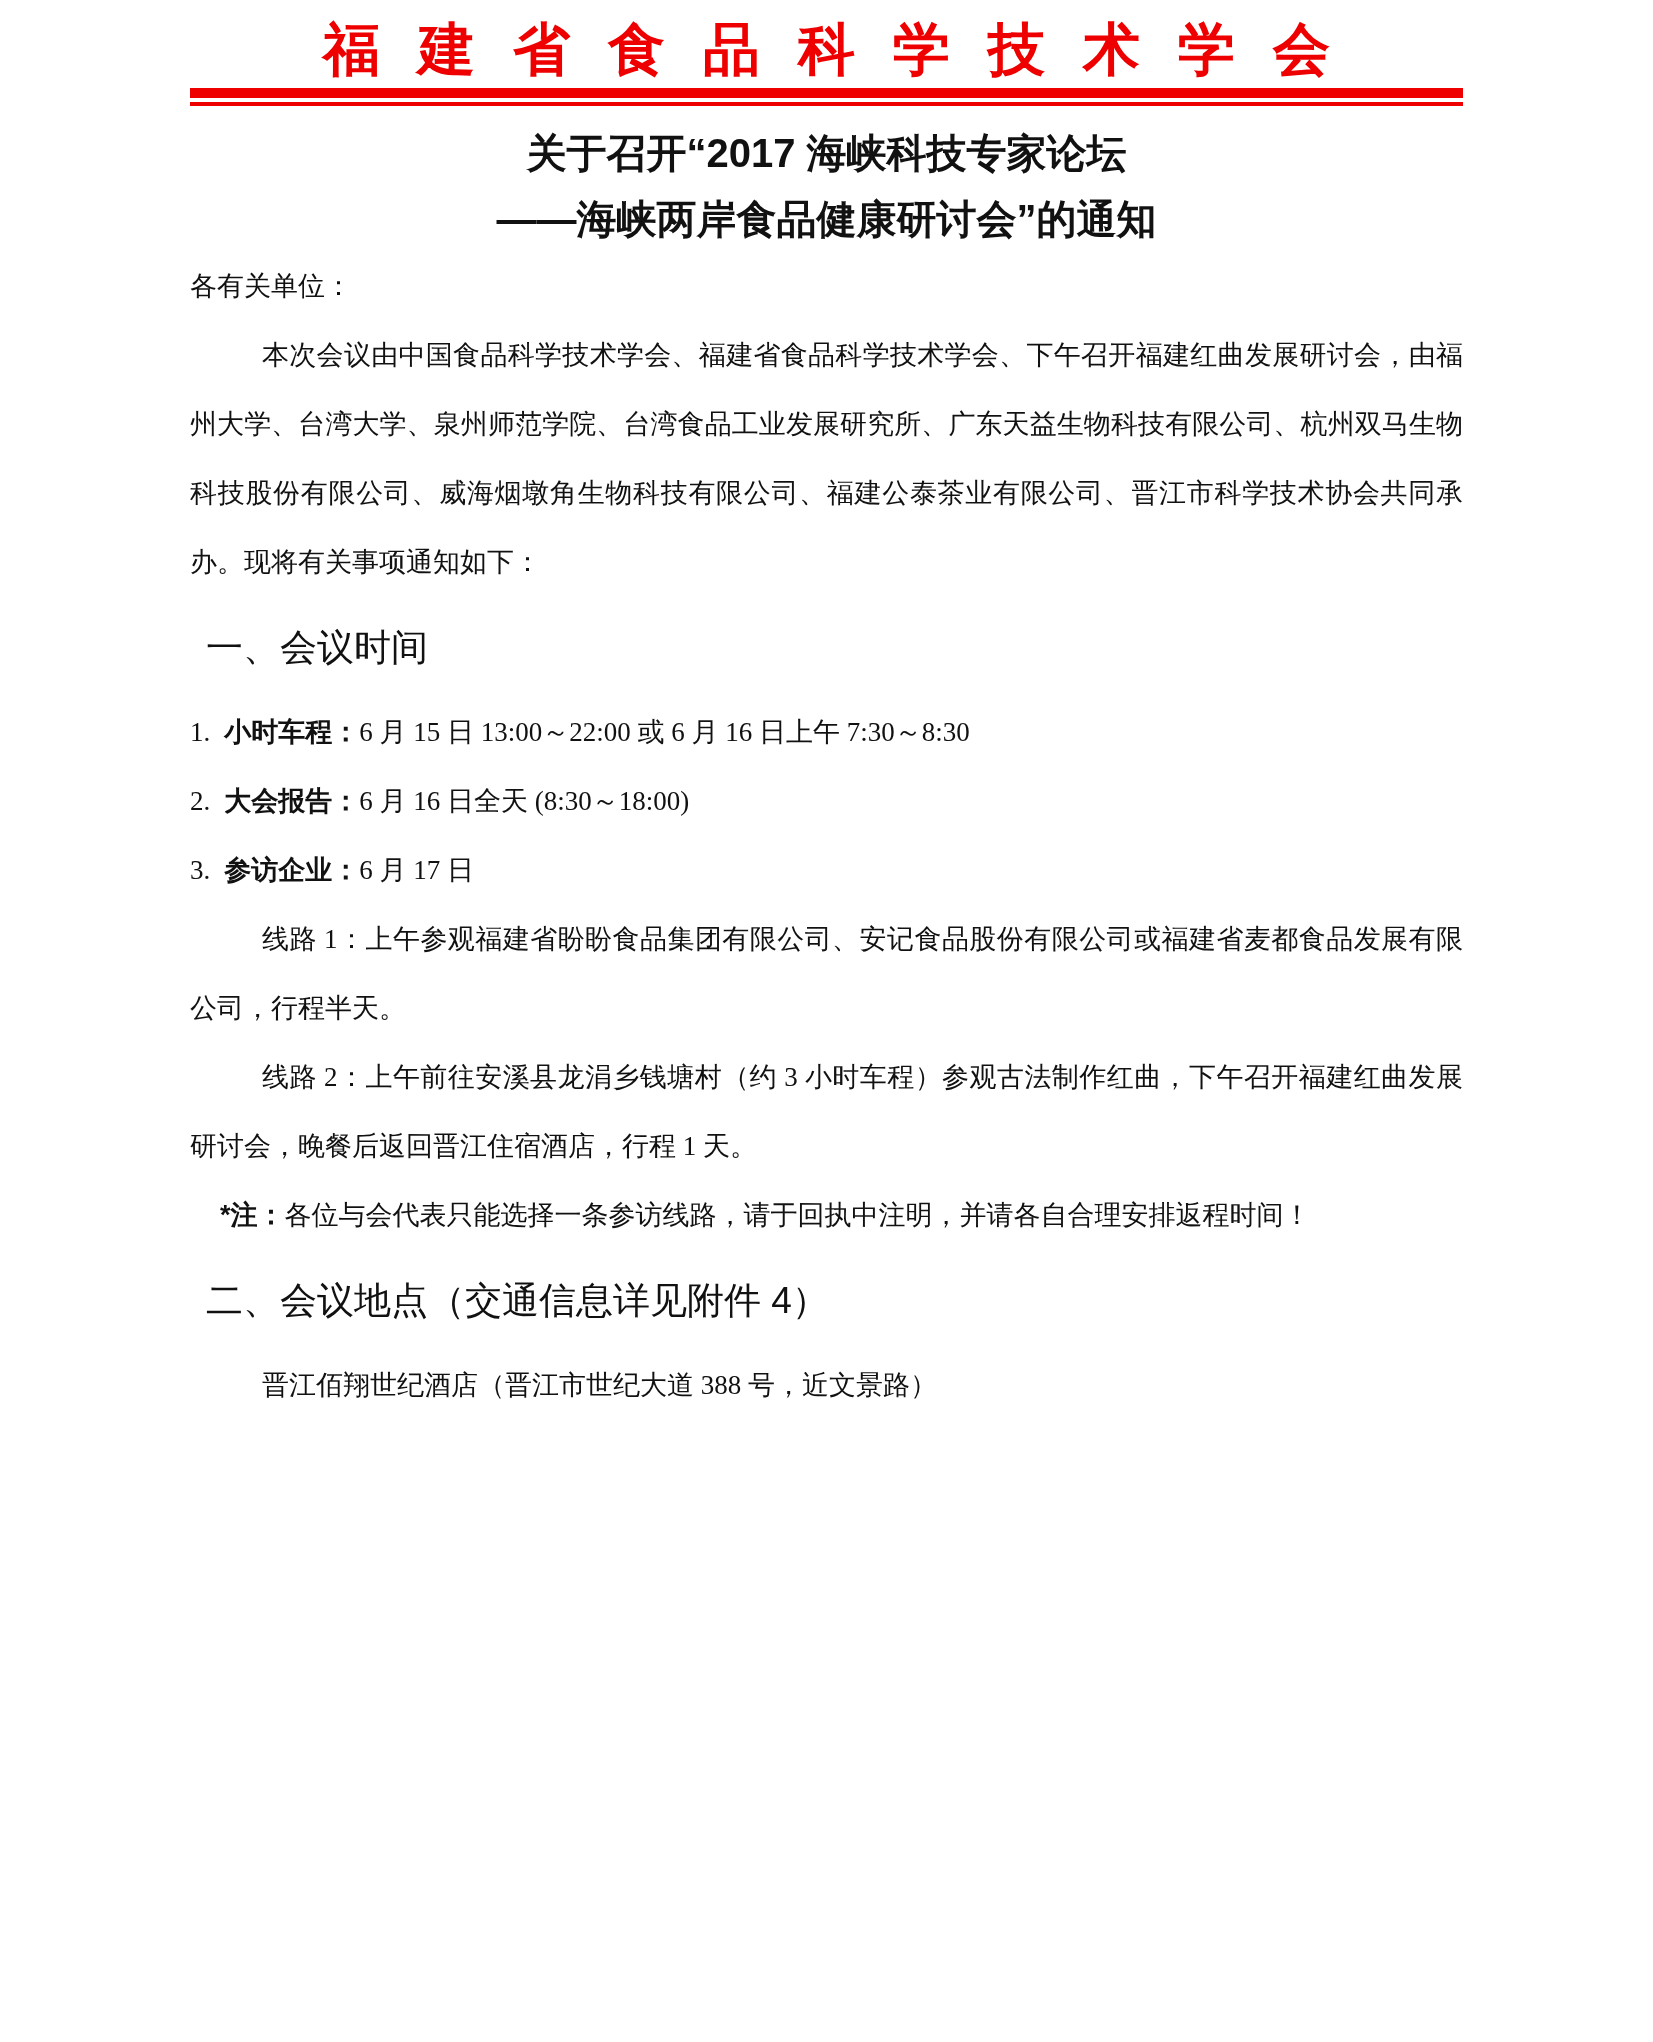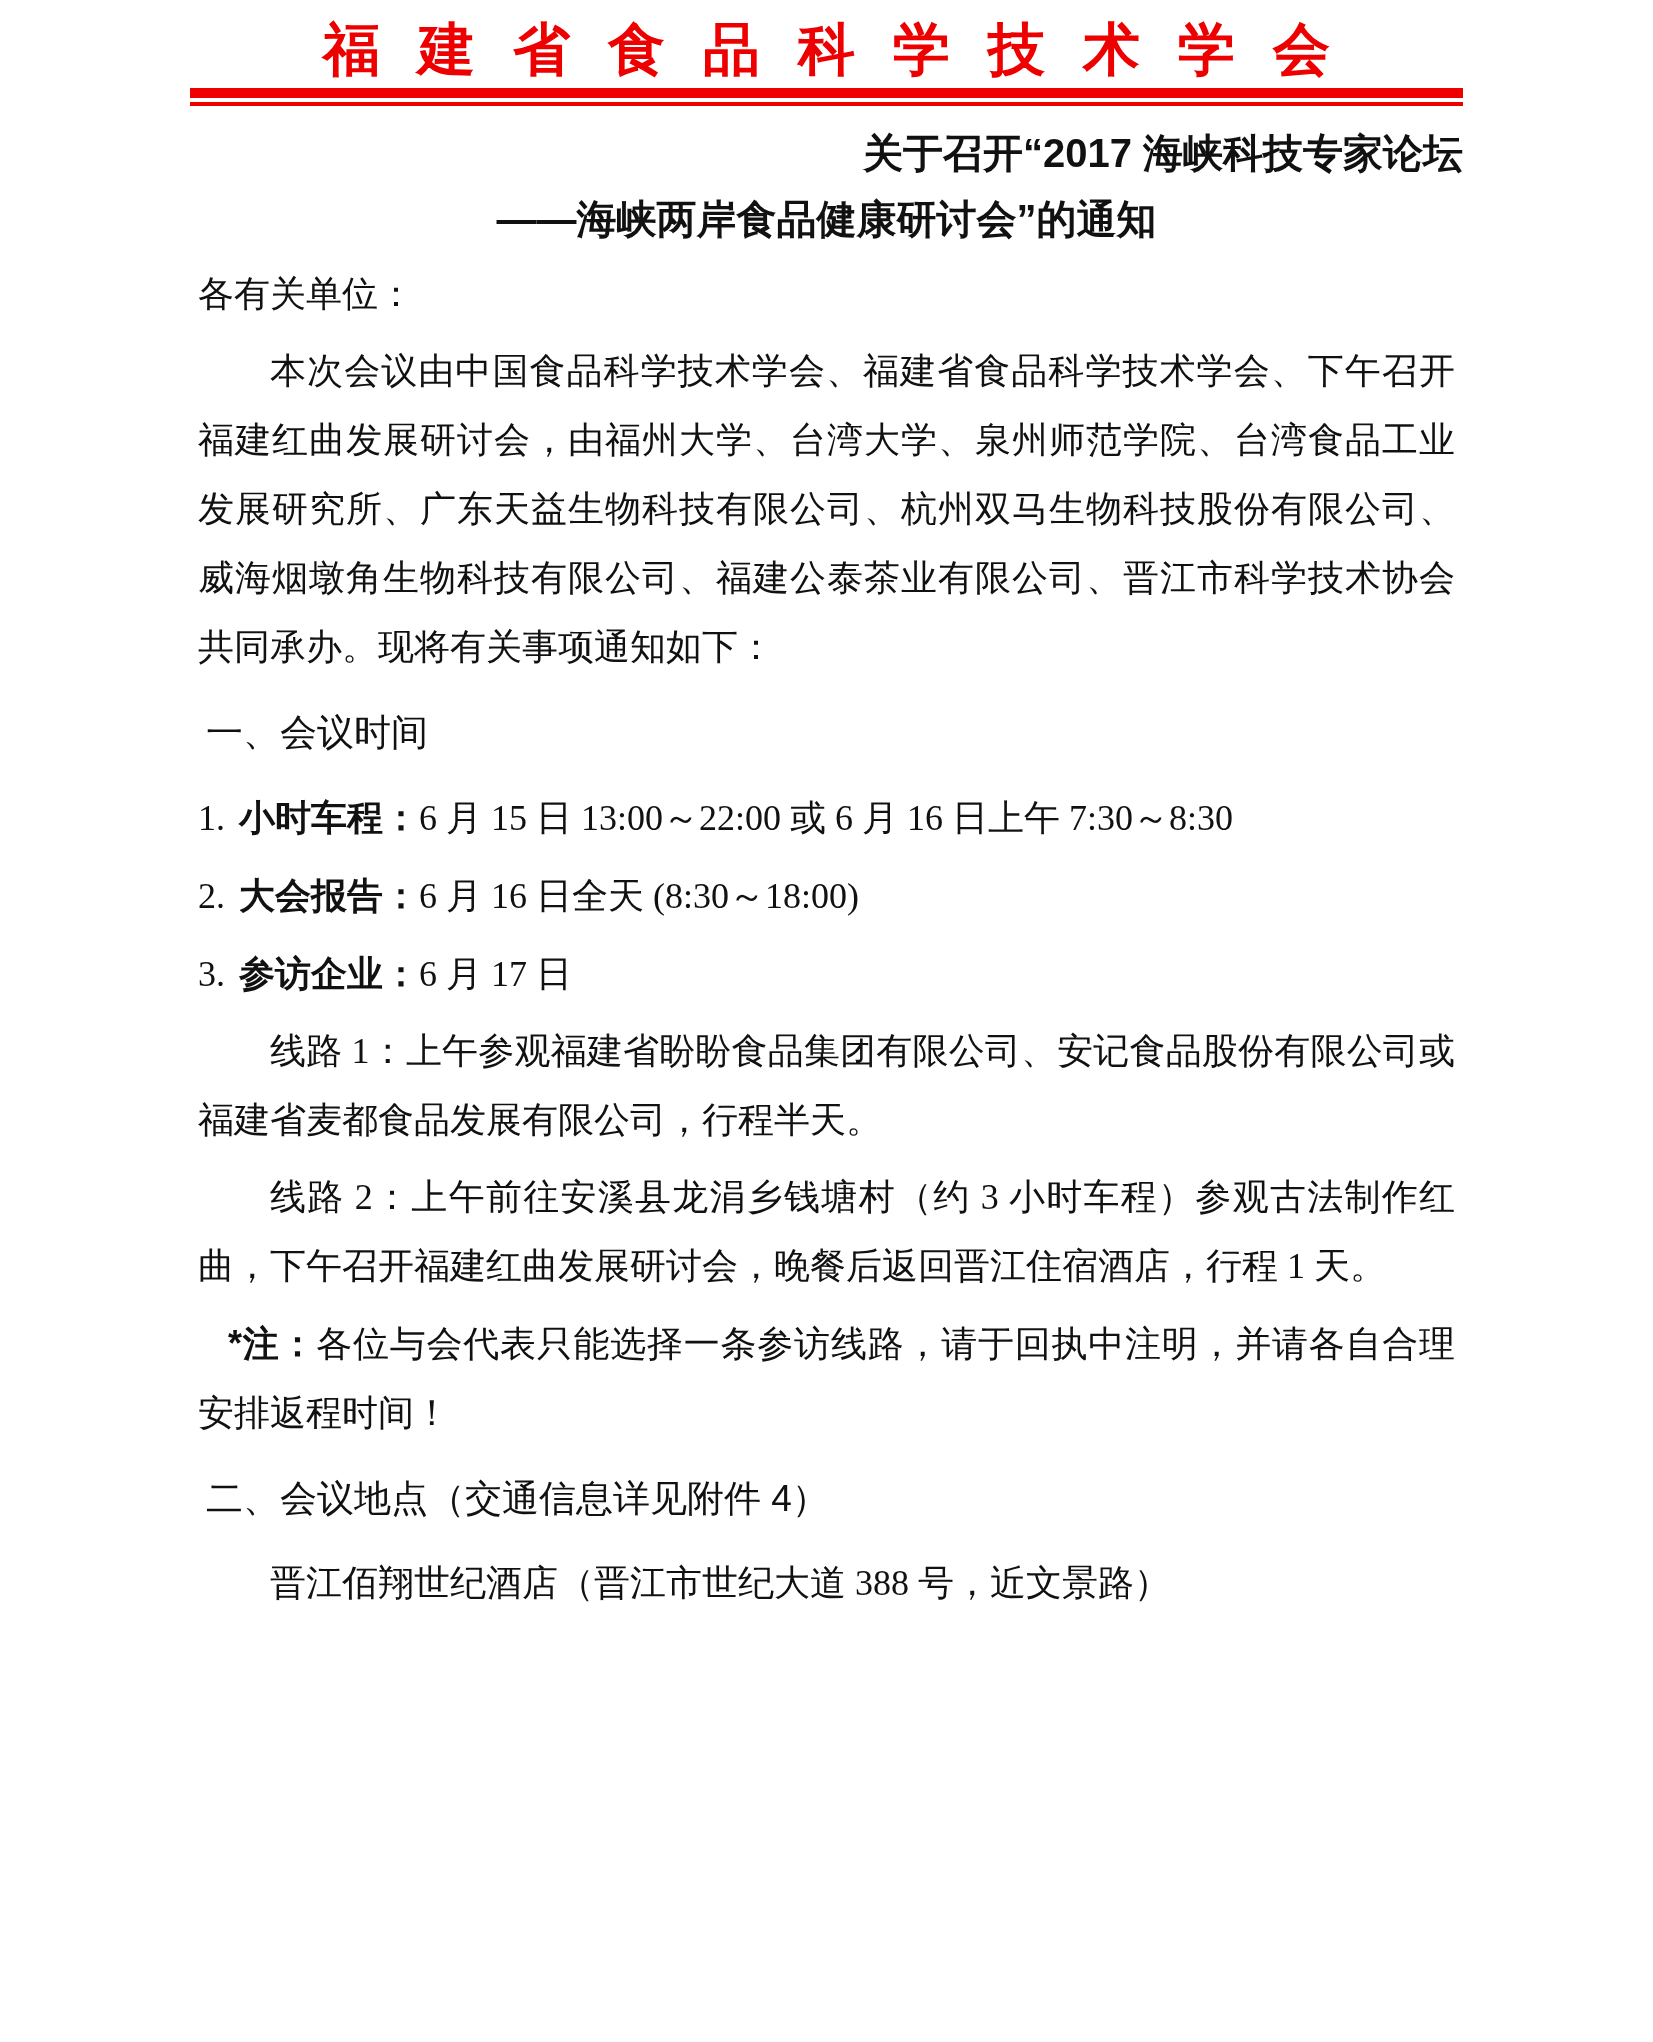--- a/index.html
+++ b/index.html
@@ -30,26 +30,26 @@
   .rule-thick { height: 10px; background: var(--accent); margin-top: 2px; }
   .rule-thin  { height: 4px;  background: var(--accent); margin-top: 4px; }
   .doc-title {
     font-family: "Liberation Sans", "DejaVu Sans", sans-serif;
     font-weight: bold;
     font-size: 40px;
     line-height: 66px;
     text-align: center;
     margin: 0;
   }
-  .title1 { margin-top: 14px; text-align: right; }
+  .title1 { margin-top: 14px; }
   .salutation { margin-top: 144px; }
   p.body-text {
-    font-size: 36px;
+    font-size: 27px;
     line-height: 69px;
-    margin: 8px;
+    margin: 0;
     text-align: justify;
     text-justify: inter-ideograph;
   }
   .indent2 { text-indent: 72px; }
   .indent1 { text-indent: 30px; }
   .section-heading {
     font-family: "Liberation Sans", "DejaVu Sans", sans-serif;
     font-weight: normal;
     font-size: 37px;
     line-height: 69px;

